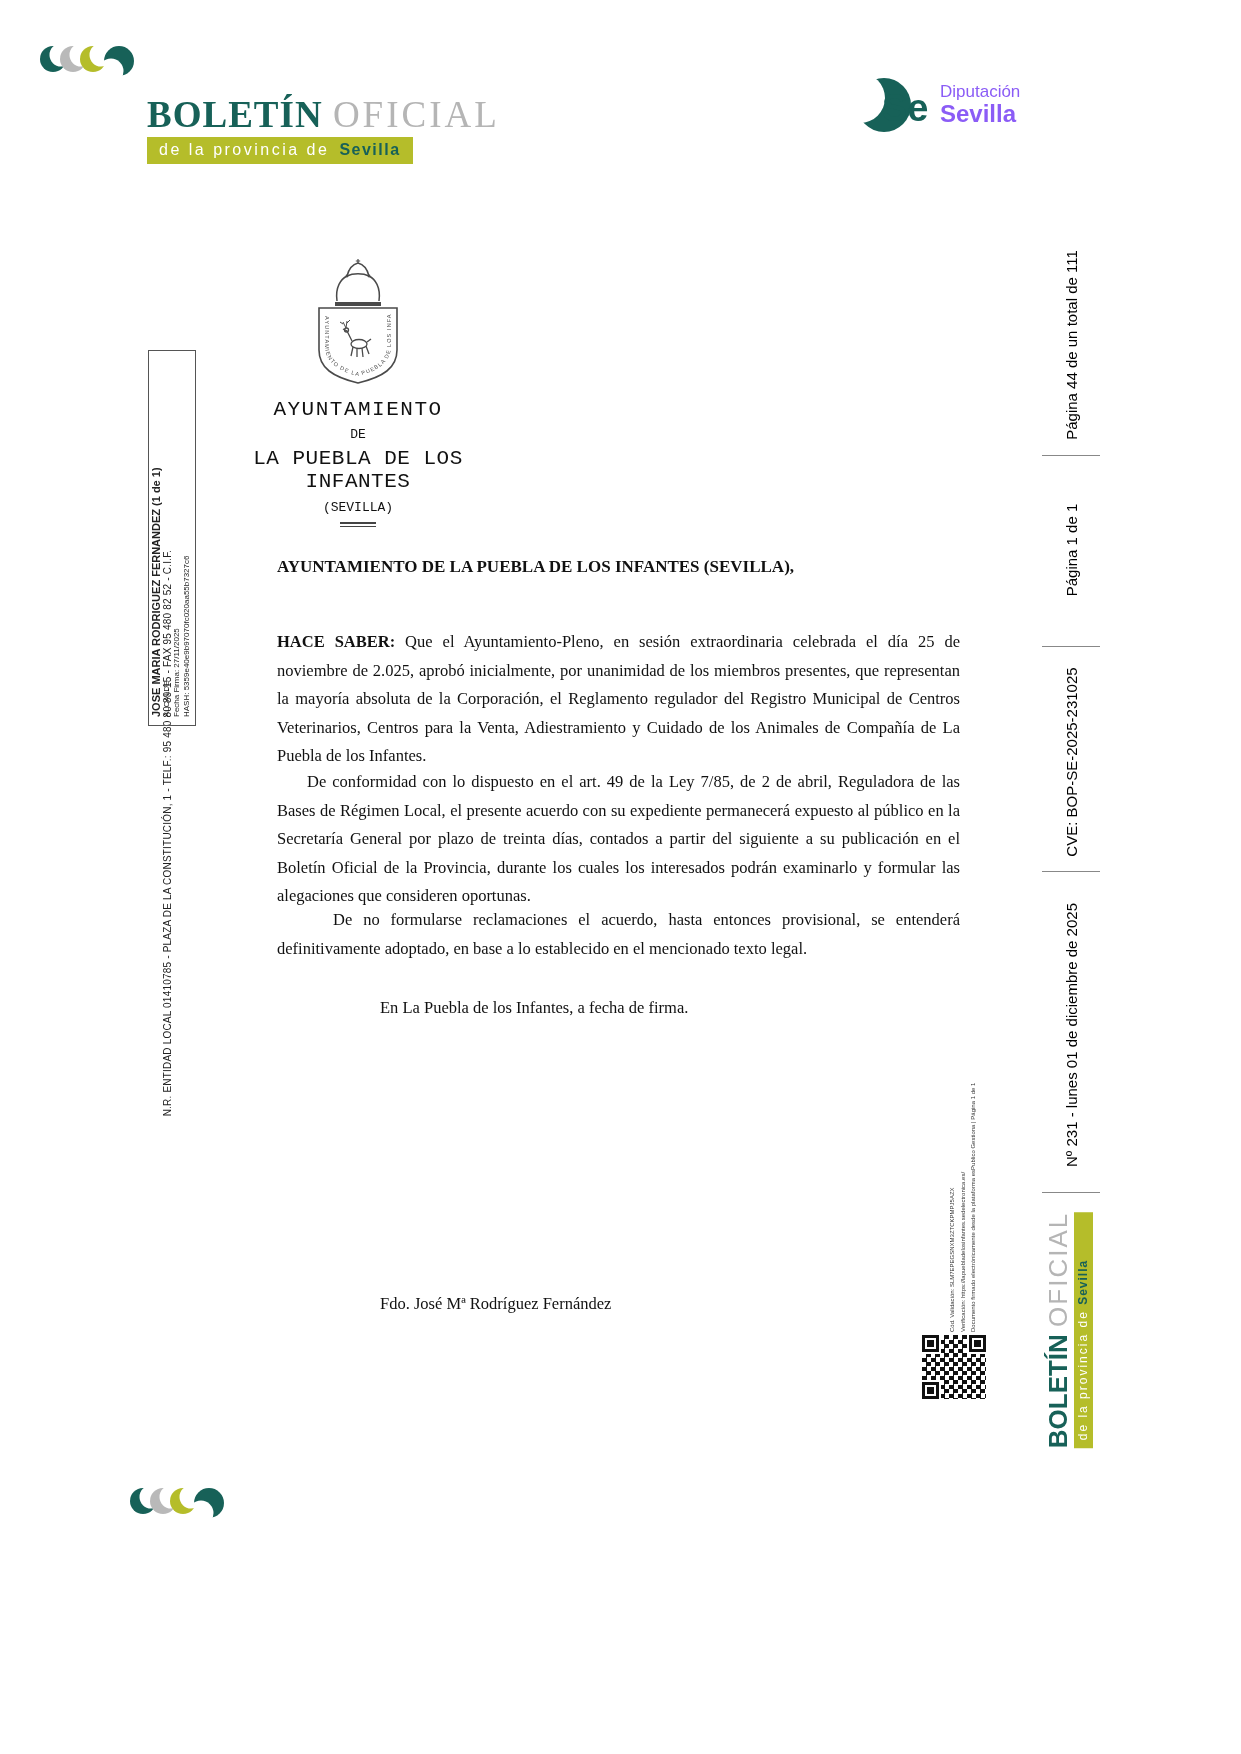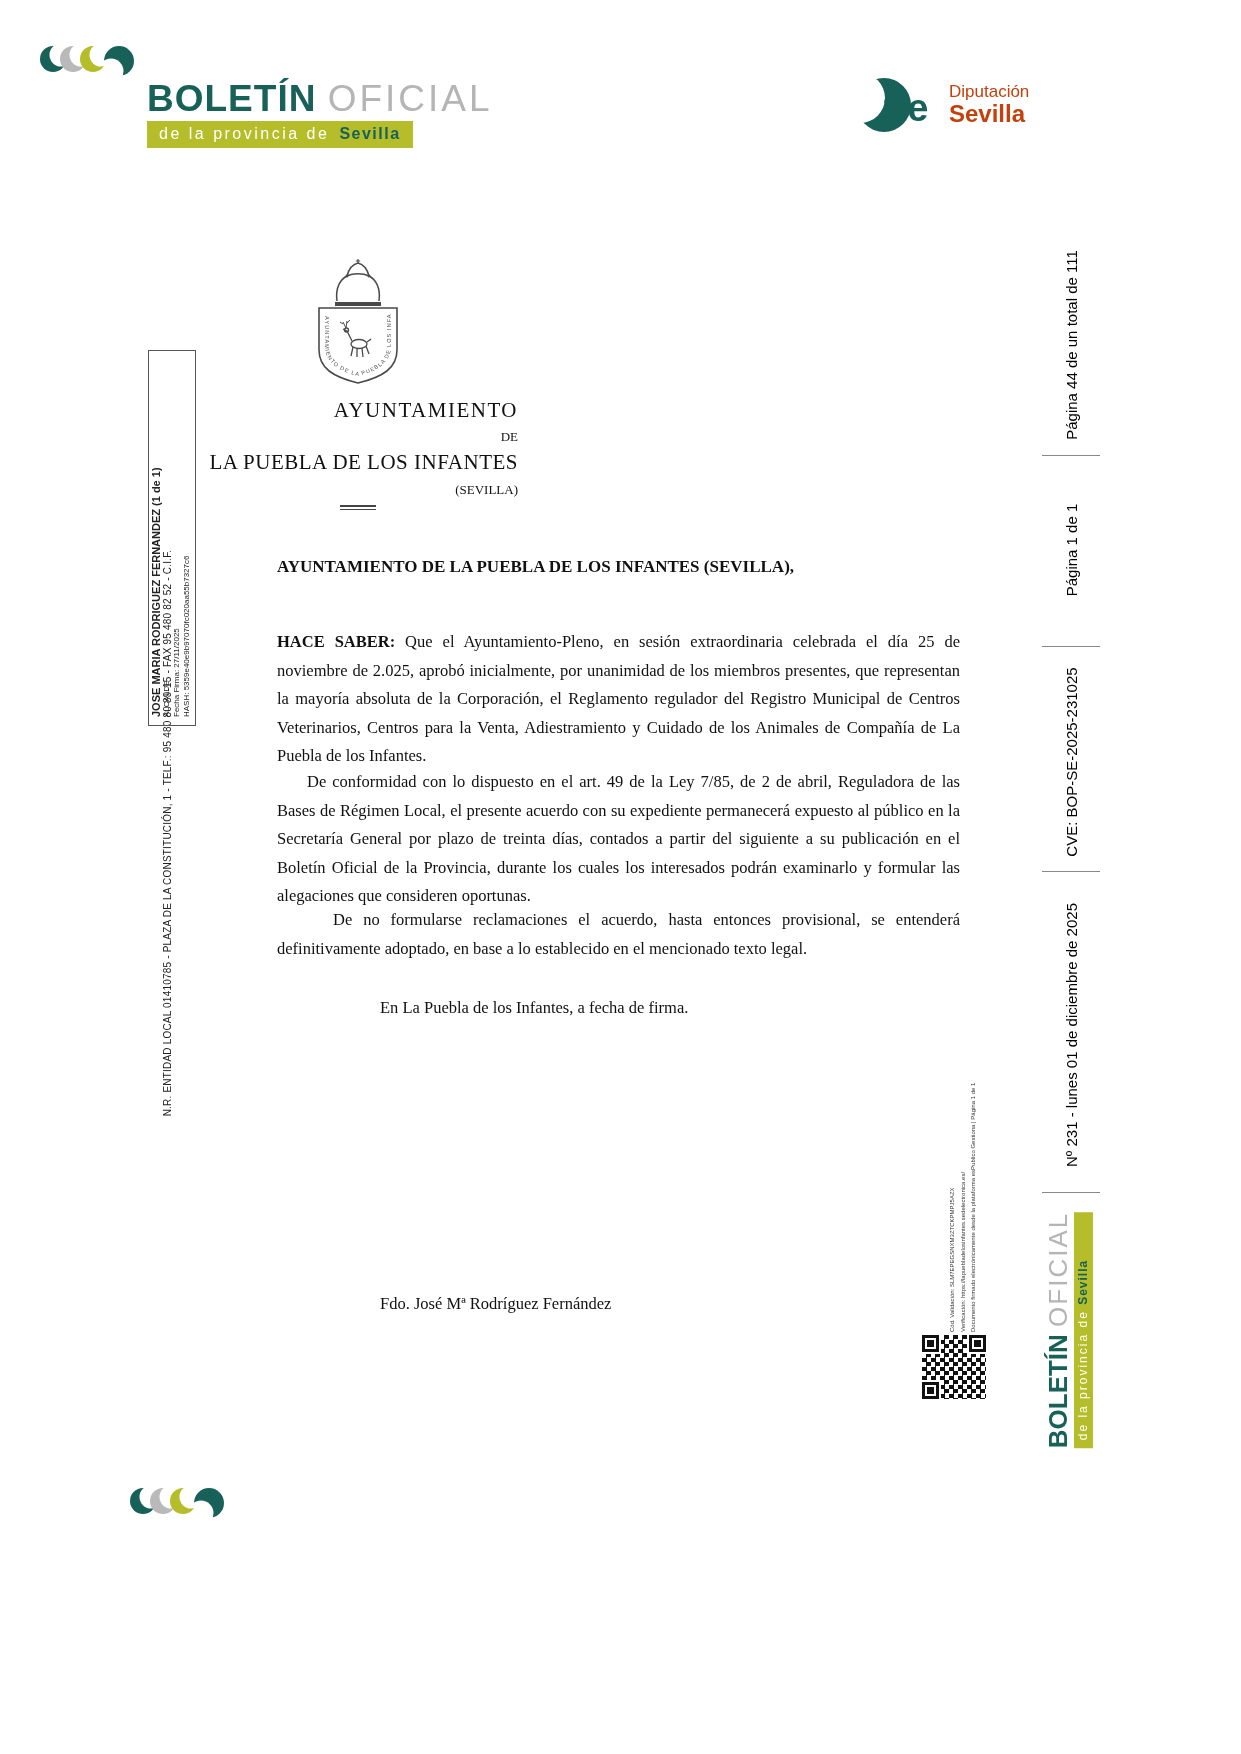--- a/index.html
+++ b/index.html
@@ -6,37 +6,37 @@
   .page{
     position:relative;width:1241px;height:1754px;background:#ffffff;
     margin:0 auto;overflow:hidden;
     font-family:"Liberation Serif", serif;color:#111;
   }
   .abs{position:absolute;}
   
   .rotc{position:absolute;transform:translate(-50%,-50%) rotate(-90deg);white-space:nowrap;}
 
   
-  .brand-title{font-family:Liberation Sans, sans-serif;font-size:37px;font-weight:bold;line-height:1;letter-spacing:1px;}
+  .brand-title{font-family:Liberation Serif, serif;font-size:37px;font-weight:bold;line-height:1;letter-spacing:1px;margin-top:16px;}
   .brand-title .teal{color:#176158;}
   .brand-title .gray{color:#b5b5b5;font-weight:normal;letter-spacing:3px;}
   .brand-bar{
     display:inline-block;background:#b5bd2a;color:#fff;
     font-family:"Liberation Sans",sans-serif;font-size:16px;letter-spacing:2.5px;
     padding:4px 12px 5px 12px;margin-top:4px;white-space:nowrap;
   }
   .brand-bar b{color:#176158;letter-spacing:1.5px;margin-left:3px;}
 
   
-  .dip{display:flex;align-items:center;gap:15px;font-family:"Liberation Sans",sans-serif;color:#c2410c;}
+  .dip{display:flex;align-items:center;gap:6px;font-family:"Liberation Sans",sans-serif;color:#8b5cf6;}
   .dip-l1{font-size:17px;line-height:1.1;}
   .dip-l2{font-size:24px;font-weight:bold;line-height:1.1;margin-top:-1px;}
 
   
-  .seal-head{text-align:right;width:320px;}
+  .seal-head{text-align:center;width:320px;font-family:Liberation Mono, monospace;}
   .sh1{font-size:21px;letter-spacing:1.5px;}
   .sh2{font-size:13px;margin-top:6px;}
   .sh3{font-size:21px;margin-top:5px;letter-spacing:0.5px;}
   .sh4{font-size:13px;margin-top:7px;}
   .sh-rule{width:36px;margin:7px auto 0 auto;border-top:2px solid #444;border-bottom:1px solid #444;height:2px;}
 
   
   .col{position:absolute;left:277px;width:683px;font-size:16.5px;line-height:28.5px;text-align:justify;}
   .doc-heading{font-weight:bold;font-size:17px;line-height:30px;}
   .doc-heading .l1{display:block;text-align:justify;text-align-last:justify;}

